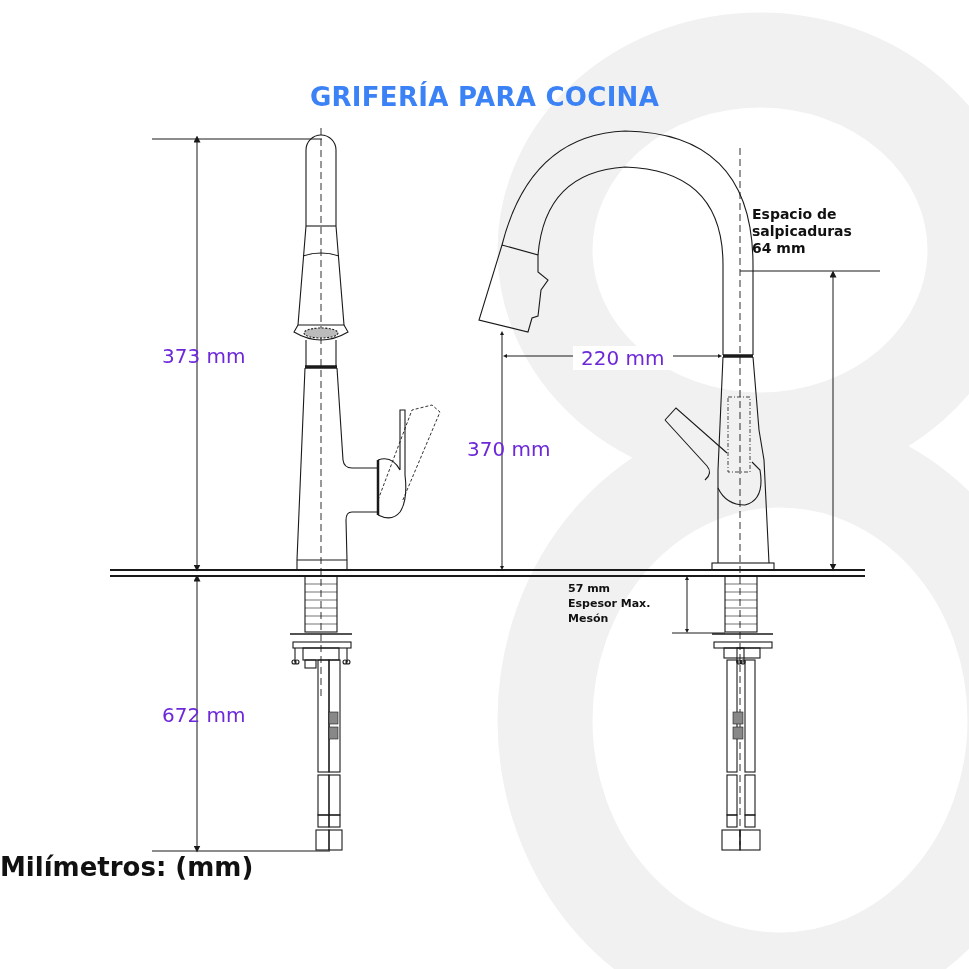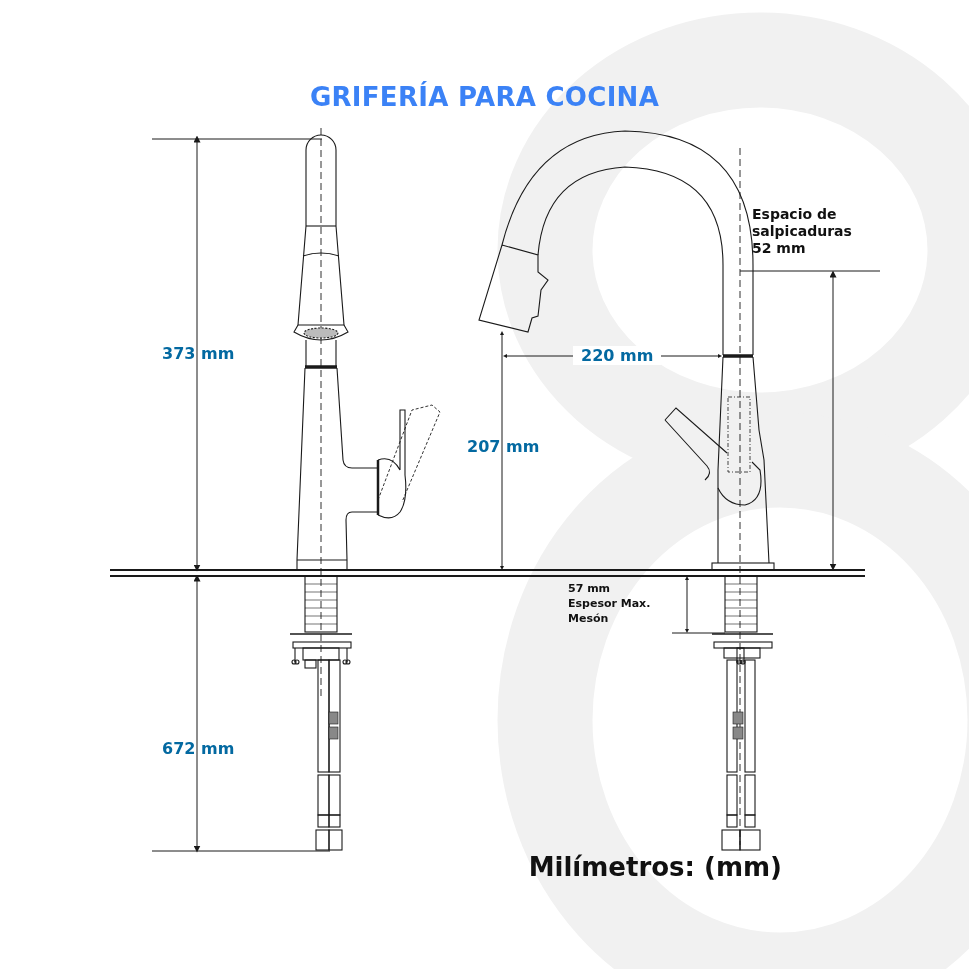--- a/index.html
+++ b/index.html
@@ -1,23 +1,23 @@
 <!DOCTYPE html>
 <html><head>
 <meta charset="utf-8">
 <style>
   html, body { margin:0; padding:0; background:#ffffff; }
   body { width:969px; height:969px; position:relative; overflow:hidden;
          font-family:"DejaVu Sans", sans-serif; }
   #canvas { position:absolute; left:0; top:0; width:969px; height:969px; }
   .title { position:absolute; left:0; width:969px; top:82px; text-align:center;
            font-weight:bold; font-size:26px; color:#3b82f6; letter-spacing:0.3px; }
-  .units { position:absolute; left:0; width:782px; top:852px; text-align:right;
+  .units { position:absolute; left:0; width:782px; top:852px; text-align:left;
            font-weight:bold; font-size:26px; color:#111; }
-  .dim { position:absolute; font-weight:bold; font-size:16px; color:#0369a1;
+  .dim { position:absolute; font-weight:normal; font-size:20px; color:#6d28d9;
          white-space:nowrap; background:transparent; }
   .dim.bg { background:#fff; padding:0 8px; }
   .note { position:absolute; font-weight:bold; font-size:14px; color:#111;
           text-align:left; line-height:17px; }
   .note.small { font-size:11px; line-height:15px; }
 </style>
 </head>
 <body>
 
 <svg id="canvas" viewBox="0 0 969 969" xmlns="http://www.w3.org/2000/svg">
@@ -160,29 +160,29 @@
     <line x1="740" y1="271" x2="880" y2="271"></line>
     <line x1="833" y1="274" x2="833" y2="567" marker-start="url(#arrow)" marker-end="url(#arrow)"></line>
     <line x1="687" y1="578" x2="687" y2="631" marker-start="url(#arrowsm)" marker-end="url(#arrowsm)"></line>
     <line x1="672" y1="633" x2="725" y2="633"></line>
   </g>
 </svg>
 
 <div class="title">GRIFERÍA PARA COCINA</div>
 
 <div class="dim" style="left:162px; top:344px;">373 mm</div>
-<div class="dim" style="left:162px; top:703px;margin-top:36px;">672 mm</div>
+<div class="dim" style="left:162px; top:703px;">672 mm</div>
 
 <div class="dim bg" style="left:573px; top:346px;">220 mm</div>
-<div class="dim" style="left:467px; top:437px;">207 mm</div>
+<div class="dim" style="left:467px; top:437px;">370 mm</div>
 
 <div class="note" style="left:752px; top:206px; width:122px;">
   <div>Espacio de</div>
   <div>salpicaduras</div>
-  <div>52 mm</div>
+  <div>64 mm</div>
 </div>
 
 <div class="note small" style="left:568px; top:581px; width:110px;">
   <div>57 mm</div>
   <div>Espesor Max.</div>
   <div>Mesón</div>
 </div>
 
 <div class="units">Milímetros: (mm)</div>
 

